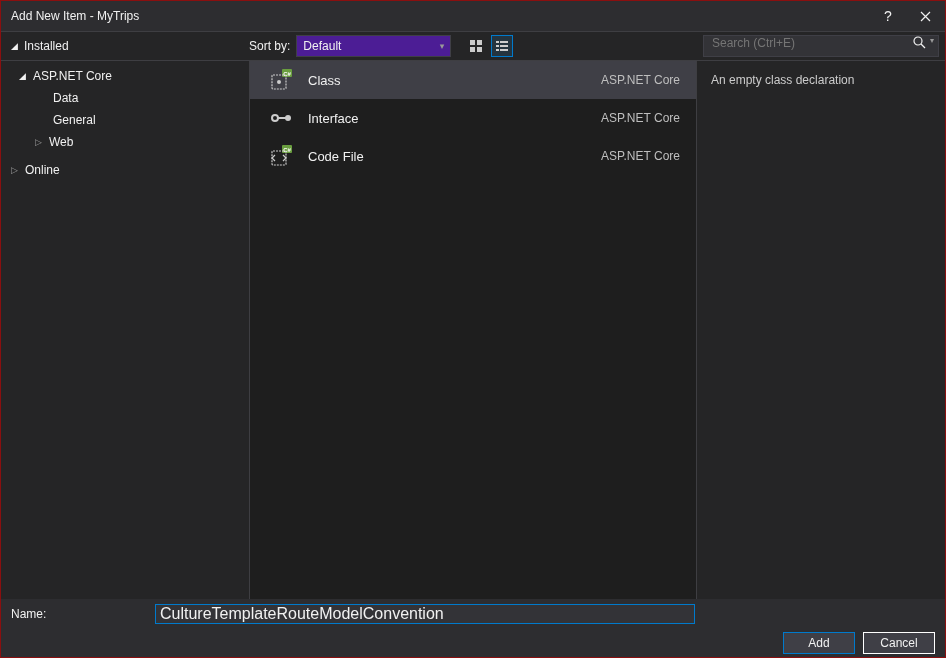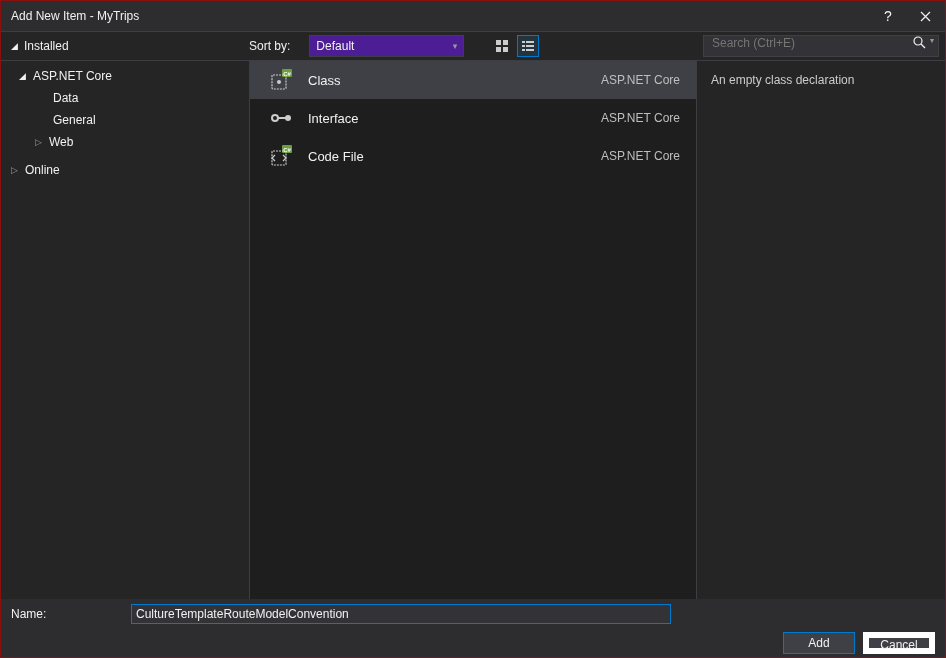--- a/index.html
+++ b/index.html
@@ -9,21 +9,21 @@
     .titlebar { height: 30px; display: flex; align-items: center; padding: 0 0 0 10px; background: #2d2d30; }
     .titlebar .title { font-size: 12px; color: #f1f1f1; flex: 1; }
     .tb-btn { width: 40px; height: 30px; display: flex; align-items: center; justify-content: center; font-size: 14px; color: #f1f1f1; }
     .tb-btn.help { width: 34px; font-size: 14px; }
     .tb-btn.close { font-size: 13px; }
 
     
     .toolbar-row { height: 30px; display: flex; align-items: center; background: #252526; border-top: 1px solid #3e3e42; border-bottom: 1px solid #3e3e42; }
     .sidebar-head { width: 248px; display: flex; align-items: center; padding-left: 10px; font-size: 12px; height: 100%; }
     .sidebar-head .tri { margin-right: 6px; font-size: 9px; }
-    .sort-area { display: flex; align-items: center; gap: 19px; padding-left: 0; }
+    .sort-area { display: flex; align-items: center; gap: 6px; padding-left: 0; }
     .sort-label { font-size: 12px; color: #f1f1f1; }
     .sort-combo { width: 155px; height: 22px; background: #4c1d95; border: 1px solid #3f3f46; color: #f1f1f1; font-size: 12px; display: flex; align-items: center; padding: 0 6px; justify-content: space-between; }
     .sort-combo .chev { font-size: 9px; color: #999; }
     .view-toggles { display: flex; gap: 4px; margin-left: 8px; }
     .vbtn { width: 22px; height: 22px; display: flex; align-items: center; justify-content: center; }
     .vbtn.active { border: 1px solid #007acc; background: #1c97ea22; }
     .vbtn svg { width: 14px; height: 14px; }
     .searchbox { margin-left: auto; width: 236px; height: 22px; background: #333337; border: 1px solid #3f3f46; display: flex; align-items: flex-start; padding: 0 4px 0 8px; margin-right: 6px; }
     .searchbox input { flex: 1; background: transparent; border: none; outline: none; color: #999; font-size: 12px; }
     .search-icon { color: #f1f1f1; font-size: 13px; display: flex; align-items: center; }
@@ -47,27 +47,27 @@
     .template-row .icon-box { width: 30px; height: 30px; display: flex; align-items: center; justify-content: center; margin-right: 12px; }
     .template-row .name { flex: 1; font-size: 13px; }
     .template-row .cat { font-size: 12px; color: #bfbfbf; }
 
     .detail { width: 248px; background: #252526; padding: 12px 14px; font-size: 12px; }
     .detail .type-line { margin-bottom: 10px; }
     .detail .type-label { font-weight: bold; margin-right: 4px; }
     .detail .desc { color: #cccccc; }
 
     
-    .name-row { height: 30px; display: flex; align-items: center; padding: 0 10px; background: #2d2d30; }
+    .name-row { height: 30px; display: flex; align-items: center; padding: 0 10px; background: #2d2d30; gap: 24px; }
     .name-row .lbl { width: 120px; font-size: 12px; }
-    .name-row input { width: 540px; height: 20px; background: #333337; border: 1px solid #007acc; color: #f1f1f1; font-size: 12px; padding: 0 4px; outline: none; }
+    .name-row input { width: 540px; height: 20px; background: #333337; border: 1px solid #007acc; color: #f1f1f1; font-size: 16px; padding: 0 4px; outline: none; }
 
     
     .button-row { height: 28px; display: flex; justify-content: flex-end; align-items: center; padding: 0 10px; gap: 8px; background: #2d2d30; }
-    .btn { width: 72px; height: 22px; background: #3f3f46; border: 6px solid #ffffff; color: #f1f1f1; font-size: 12px; }
+    .btn { width: 72px; height: 22px; background: #3f3f46; border: 1px solid #ffffff; color: #f1f1f1; font-size: 12px; }
     .btn.primary { border: 1px solid #007acc; }
   </style>
 </head>
 <body>
 
 <div class="titlebar">
   <div class="title">Add New Item - MyTrips</div>
   <div class="tb-btn help">?</div>
   <div class="tb-btn close">
     <svg width="11" height="11" viewBox="0 0 11 11">

